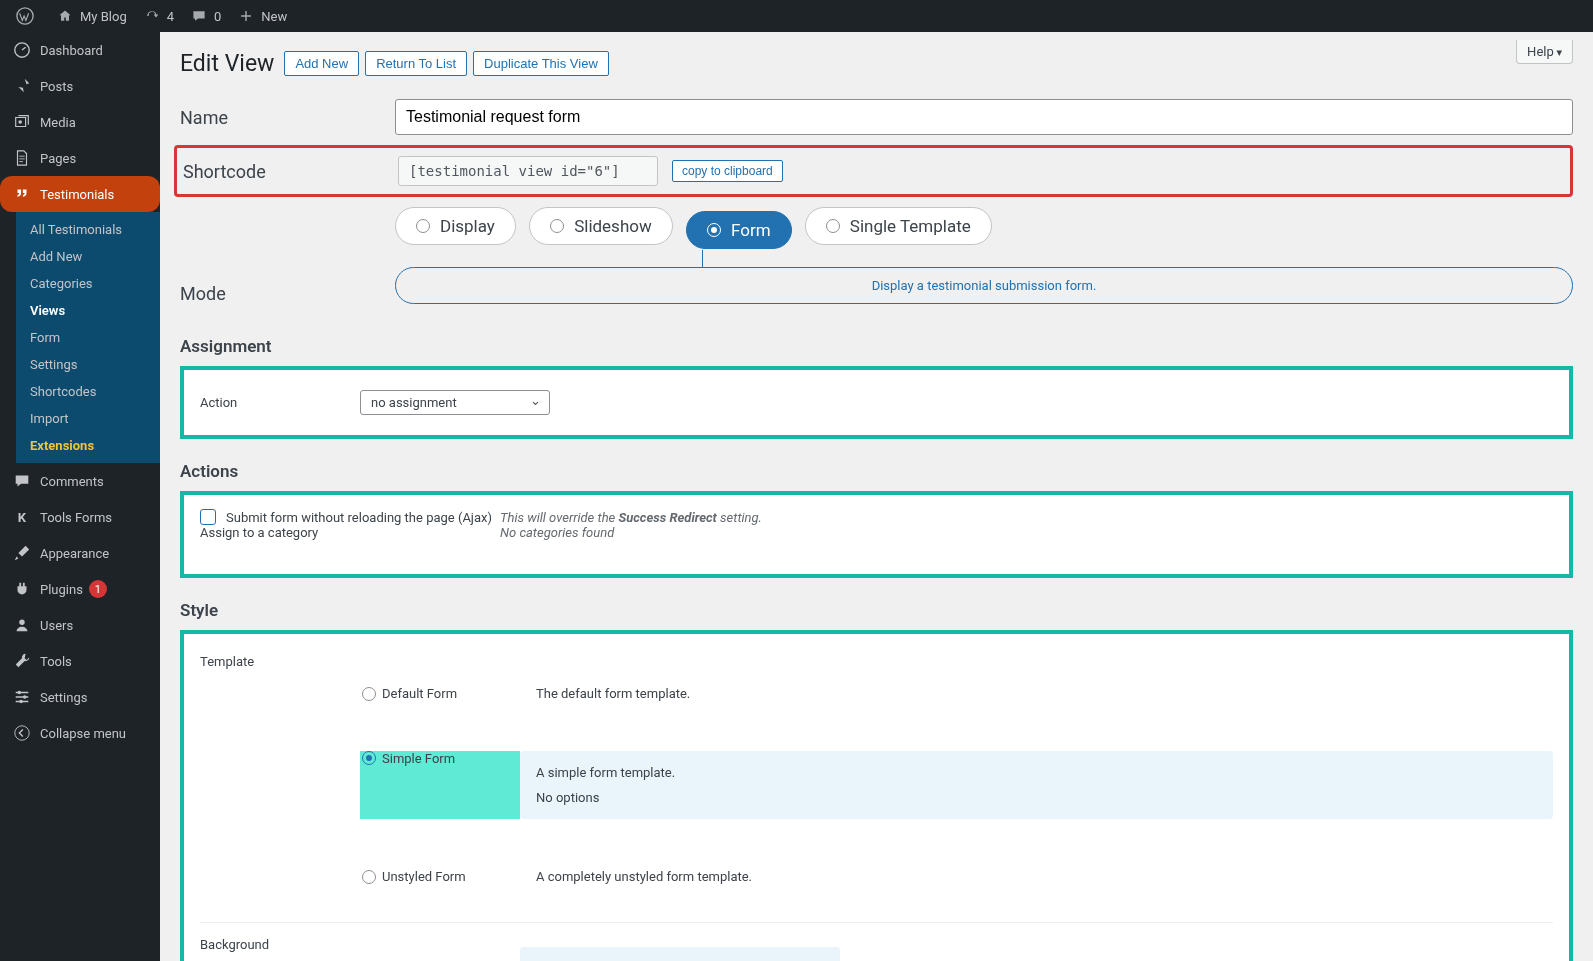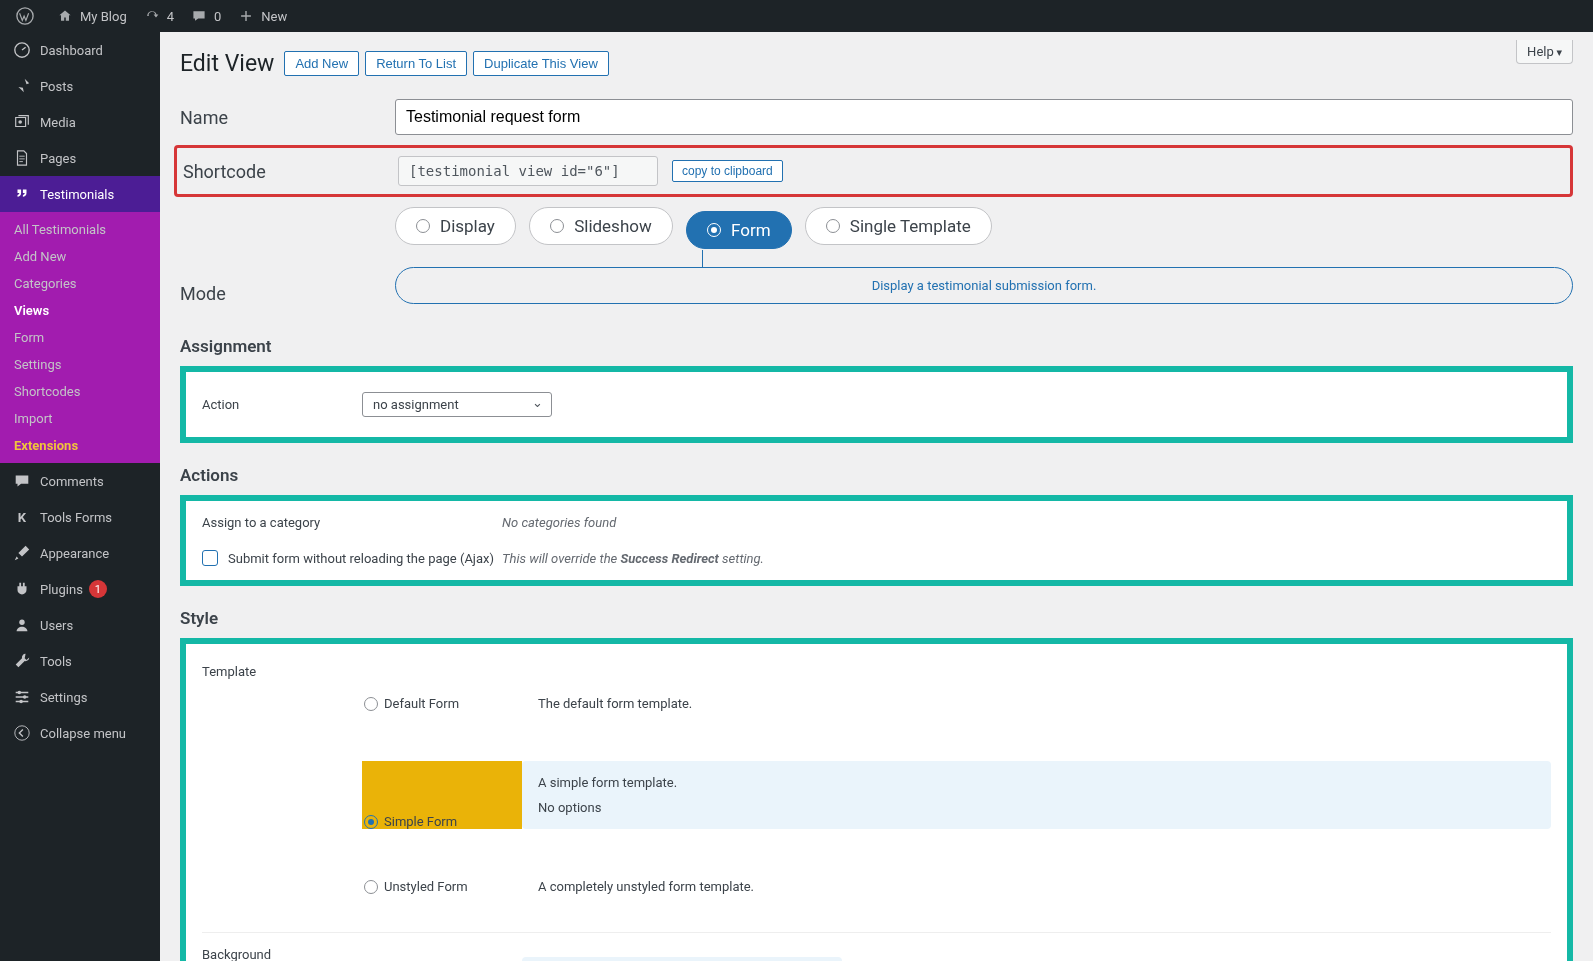--- a/index.html
+++ b/index.html
@@ -8,25 +8,25 @@
 
 .adminbar { height: 32px; background: #1d2327; color: #c3c4c7; display: flex; align-items: center; padding: 8px 8px; }
 .adminbar .item { display: flex; align-items: center; padding: 0 8px; height: 32px; cursor: pointer; color: #c3c4c7; }
 .adminbar .ico { width: 18px; height: 18px; display: inline-flex; align-items: center; justify-content: center; margin-right: 6px; }
 .adminbar svg { fill: #a7aaad; }
 
 
 .wrap { display: flex; }
 .sidebar { width: 160px; background: #1d2327; min-height: calc(100vh - 32px); color: #c3c4c7; }
 .sidebar .menu-item { display: flex; align-items: center; padding: 8px 12px; cursor: pointer; color: #c3c4c7; position: relative; }
-.sidebar .menu-item.active { background: #4c1d95; color: #fff; }
+.sidebar .menu-item.active { background: #c2410c; color: #fff; border-radius: 12px; }
 .sidebar .menu-item.active::after { content: ""; position: absolute; right: -8px; top: 50%; transform: translateY(-50%); border: 8px solid transparent; border-right-color: #f0f0f1; }
 .sidebar .menu-item .ico { width: 20px; height: 20px; margin-right: 8px; display: inline-flex; align-items: center; justify-content: center; }
 .sidebar .menu-item svg { fill: currentColor; }
-.sidebar .submenu { background: #a21caf; padding: 4px 0; }
+.sidebar .submenu { background: #0c4a6e; padding: 4px 0; margin-left: 16px; }
 .sidebar .submenu .sub-item { padding: 6px 12px 6px 14px; cursor: pointer; color: #c3c4c7; font-size: 13px; }
 .sidebar .submenu .sub-item.current { color: #fff; font-weight: 600; }
 .sidebar .submenu .sub-item.highlight { color: #f0c33c; font-weight: bold; }
 .badge { display: inline-flex; align-items: center; justify-content: center; min-width: 18px; height: 18px; border-radius: 9px; background: #d63638; color: #fff; font-size: 11px; margin-left: 6px; padding: 0 5px; }
 
 
 .content { flex: 1; padding: 0 20px 40px 20px; position: relative; }
 .help-tab { position: absolute; right: 20px; top: 8px; border: 1px solid #c3c4c7; background: #f6f7f7; padding: 4px 10px; font-size: 13px; cursor: pointer; border-radius: 0 0 4px 4px; border-top: none;}
 .help-tab::after { content: " ▾"; font-size: 11px; }
 
@@ -48,41 +48,41 @@
 .mode-row .pill .radio { width: 14px; height: 14px; border: 1.5px solid #8c8f94; border-radius: 50%; margin-right: 10px; display: inline-flex; align-items: center; justify-content: center; }
 .mode-row .pill.active { background: #2271b1; border-color: #2271b1; color: #fff; }
 .mode-row .pill.active .radio { border-color: #fff; }
 .mode-row .pill.active .radio::after { content: ""; width: 6px; height: 6px; background: #fff; border-radius: 50%; }
 
 .mode-desc { margin-top: 18px; border: 1px solid #2271b1; border-radius: 999px; padding: 10px 20px; text-align: center; color: #2271b1; position: relative; }
 .mode-desc::before { content: ""; position: absolute; width: 1px; height: 18px; background: #2271b1; top: -18px; left: 306px; }
 
 h3.section { font-size: 17px; font-weight: 600; margin: 22px 0 10px; }
 
-.panel { background: #fff; border: 6px solid #14b8a6; padding: 14px 16px; margin-bottom: 8px; }
+.panel { background: #fff; border: 4px solid #14b8a6; padding: 14px 16px; margin-bottom: 8px; }
 .panel .prow { display: flex; align-items: center; padding: 6px 0; }
 .panel .prow .plabel { width: 160px; color: #3c434a; font-size: 13px; }
 .panel .prow .pval { flex: 1; }
 
 .select { border: 1px solid #8c8f94; border-radius: 3px; padding: 4px 28px 4px 10px; background: #fff; font-size: 13px; cursor: pointer; position: relative; width: 190px; }
 .select::after { content: "⌄"; position: absolute; right: 8px; top: 2px; color: #50575e; }
 
 .panel .two-col { display: flex; align-items: center; }
 .panel .two-col .left { width: 300px; display: flex; align-items: center;}
 .panel .two-col .right { flex: 1; color: #646970; font-style: italic; font-size: 13px;}
 .checkbox { width: 16px; height: 16px; border: 1.5px solid #2271b1; border-radius: 3px; margin-right: 10px; cursor: pointer; }
 
 .template-opt { display: flex; align-items: center; padding: 18px 0; }
 .template-opt .optleft { width: 160px; display: flex; align-items: center; padding-left:2px;}
 .template-opt .optleft .radio { width: 14px; height: 14px; border: 1.5px solid #8c8f94; border-radius: 50%; margin-right: 6px; display: inline-flex; align-items: center; justify-content: center; cursor: pointer; }
 .template-opt.active .optleft .radio { border-color: #2271b1; }
 .template-opt.active .optleft .radio::after { content: ""; width: 6px; height: 6px; background: #2271b1; border-radius: 50%; }
 .template-opt .optdesc { flex: 1; color: #3c434a; font-size: 13px; padding: 14px 16px; border-radius: 4px;}
 .template-opt.active .optdesc { background: #eaf4fb; }
-.template-opt.active .optleft { background: #eab308; align-self: stretch; display: flex; align-items: flex-end; }
+.template-opt.active .optleft { background: #5eead4; align-self: stretch; display: flex; align-items: flex-start; }
 .template-opt .optdesc .line2 { margin-top: 10px; }
 
 .bg-row { display:flex; align-items:center; margin-top:10px; }
 .bg-row .optleft { width: 160px; display: flex; align-items: center;}
 .bg-row .optleft .radio { width: 14px; height: 14px; border: 1.5px solid #8c8f94; border-radius: 50%; margin-right: 6px; cursor: pointer; }
 .bg-box { background: #eaf4fb; padding: 14px 16px; border-radius: 4px; font-size: 13px; width: 320px;}
 </style>
 </head>
 <body>
 
@@ -307,30 +307,30 @@
       <div class="prow">
         <div class="plabel">Action</div>
         <div class="pval">
             <div class="select">no assignment</div>
           </div>
       </div>
     </div>
 
     <h3 class="section">Actions</h3>
     <div class="panel">
-      <div class="two-col" style="margin-bottom:20px;">
-        <div class="left">Assign to a category</div>
-        <div class="right">No categories found</div>
-      </div>
       <div class="two-col">
         <div class="left">
           <span class="checkbox"></span>
           <span>Submit form without reloading the page (Ajax)</span>
         </div>
         <div class="right"><span>This will override the </span><b>Success Redirect</b><span> setting.</span></div>
+      </div>
+      <div class="two-col" style="margin-bottom:20px;">
+        <div class="left">Assign to a category</div>
+        <div class="right">No categories found</div>
       </div>
     </div>
 
     <h3 class="section">Style</h3>
     <div class="panel">
       <div class="prow" style="align-items:flex-start;">
         <div class="plabel">Template</div>
         <div class="pval">
           <div class="template-opt">
             <div class="optleft">

